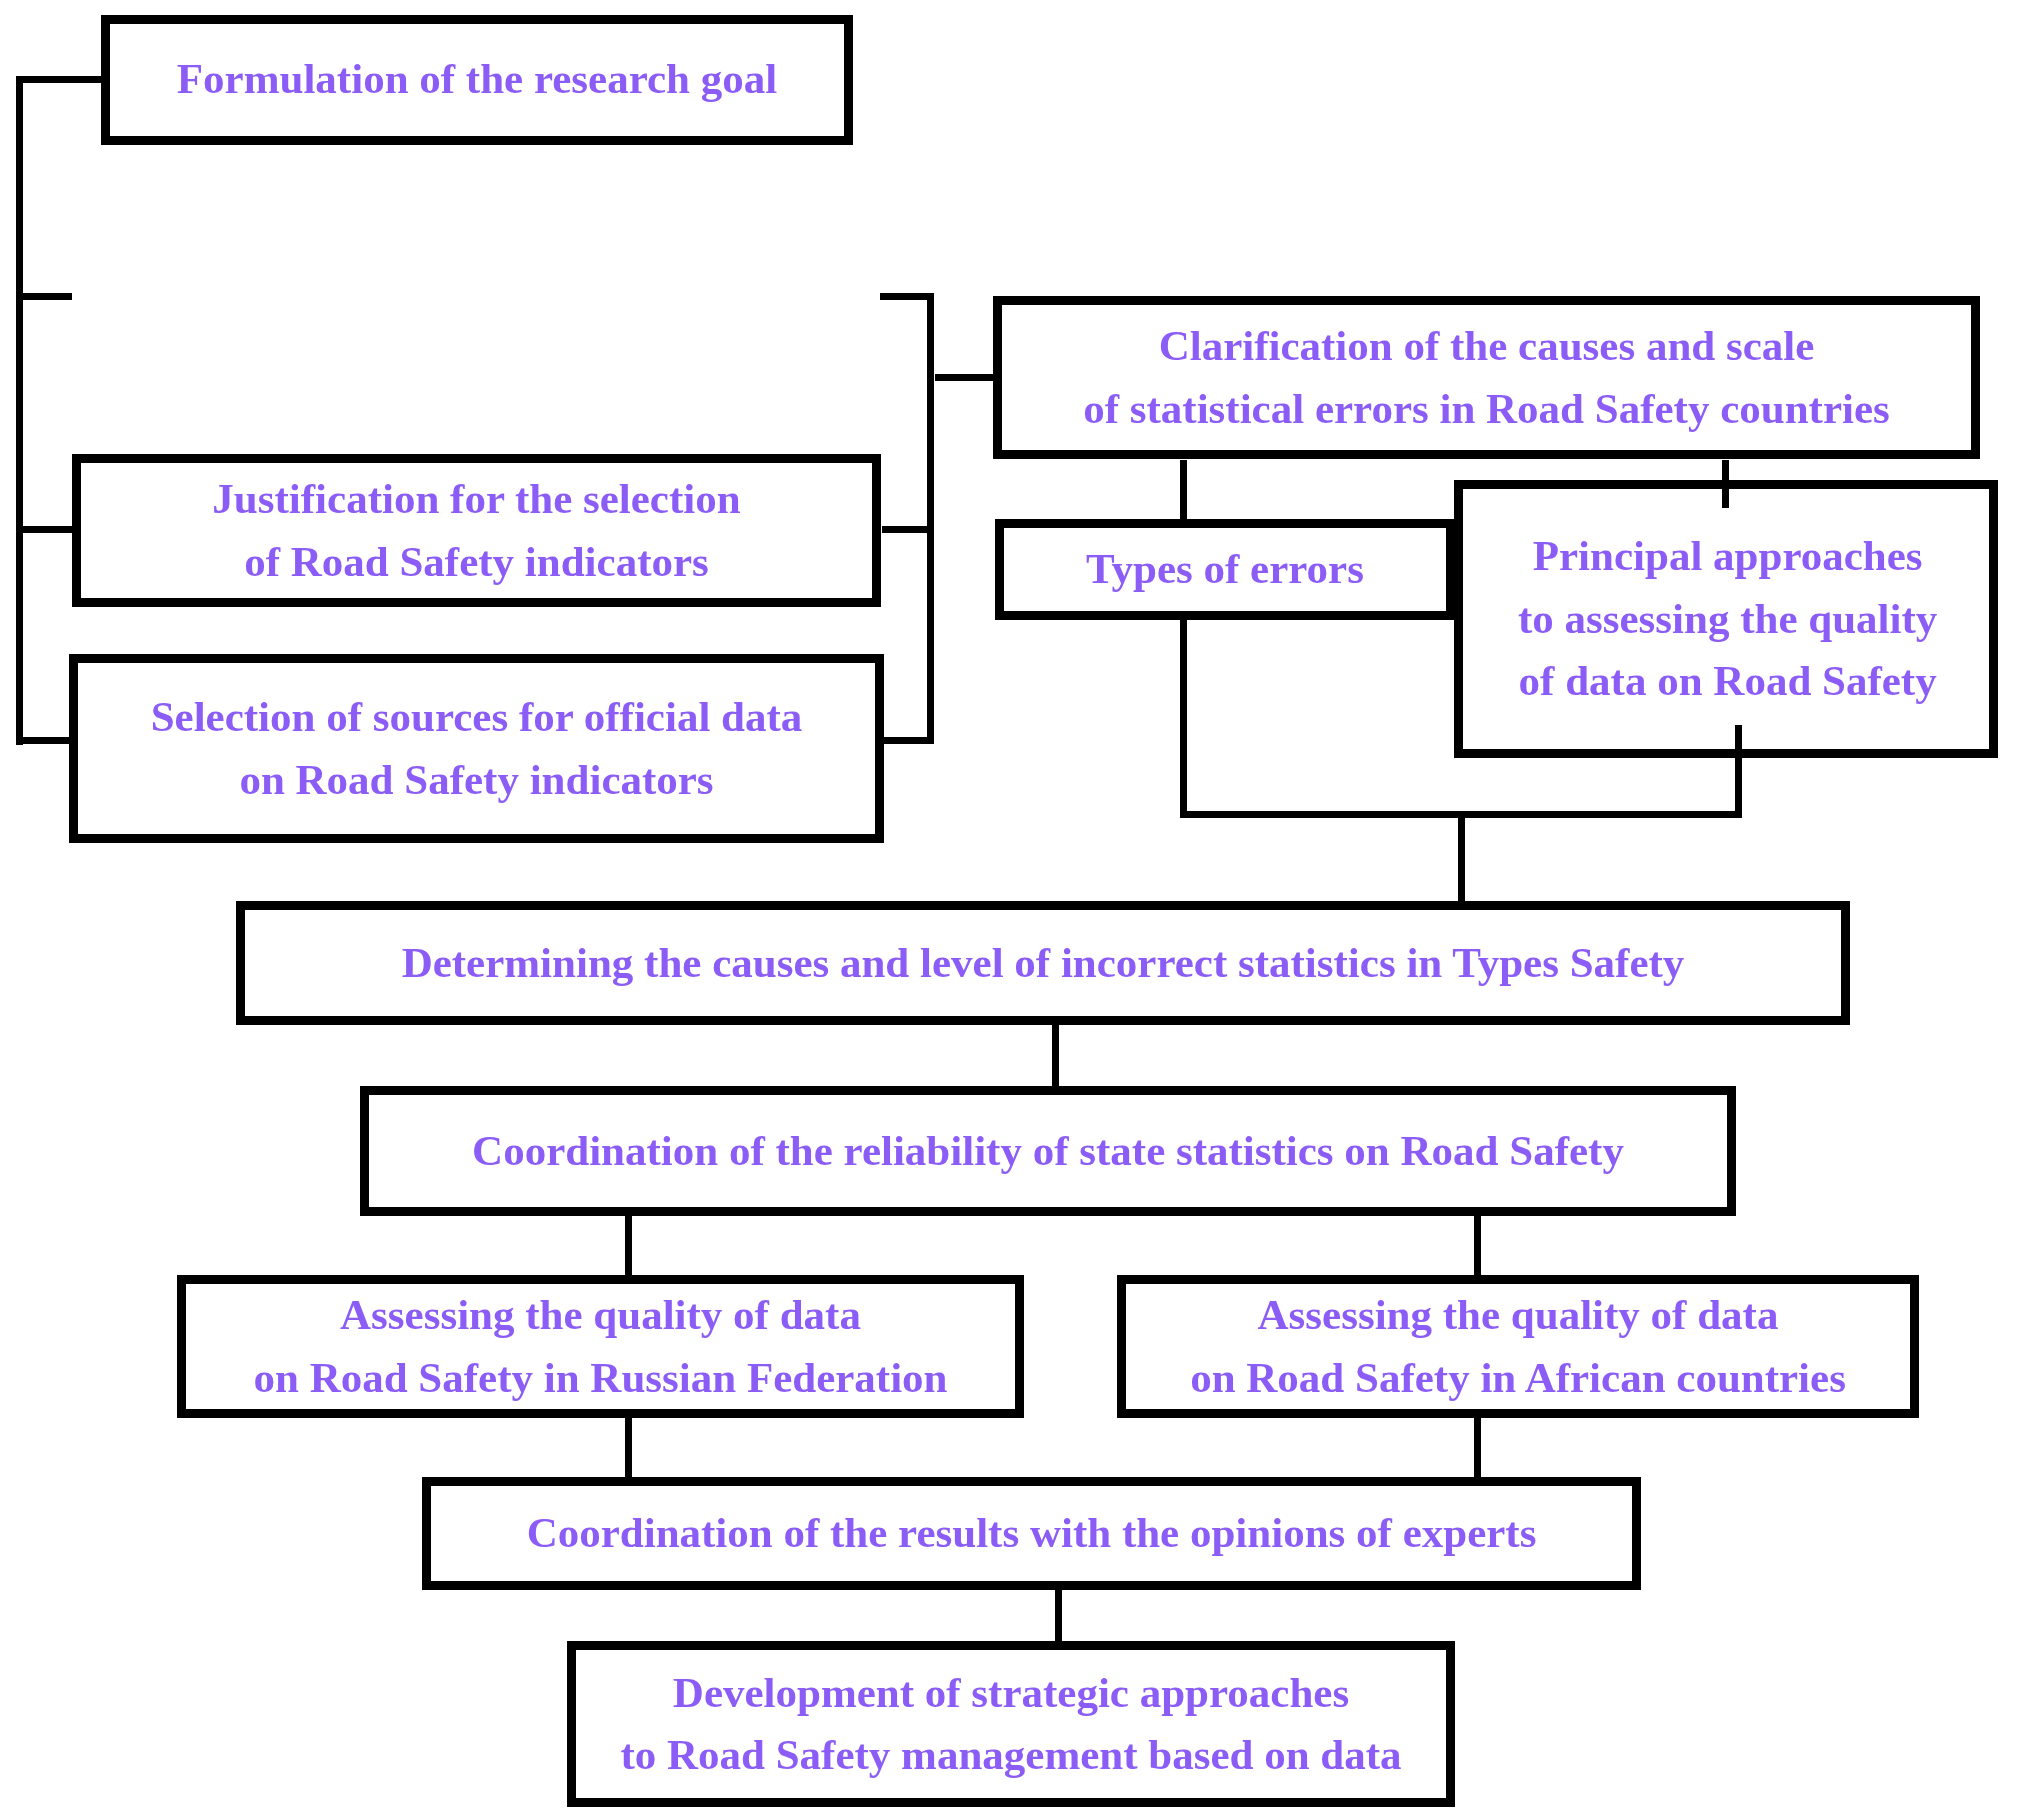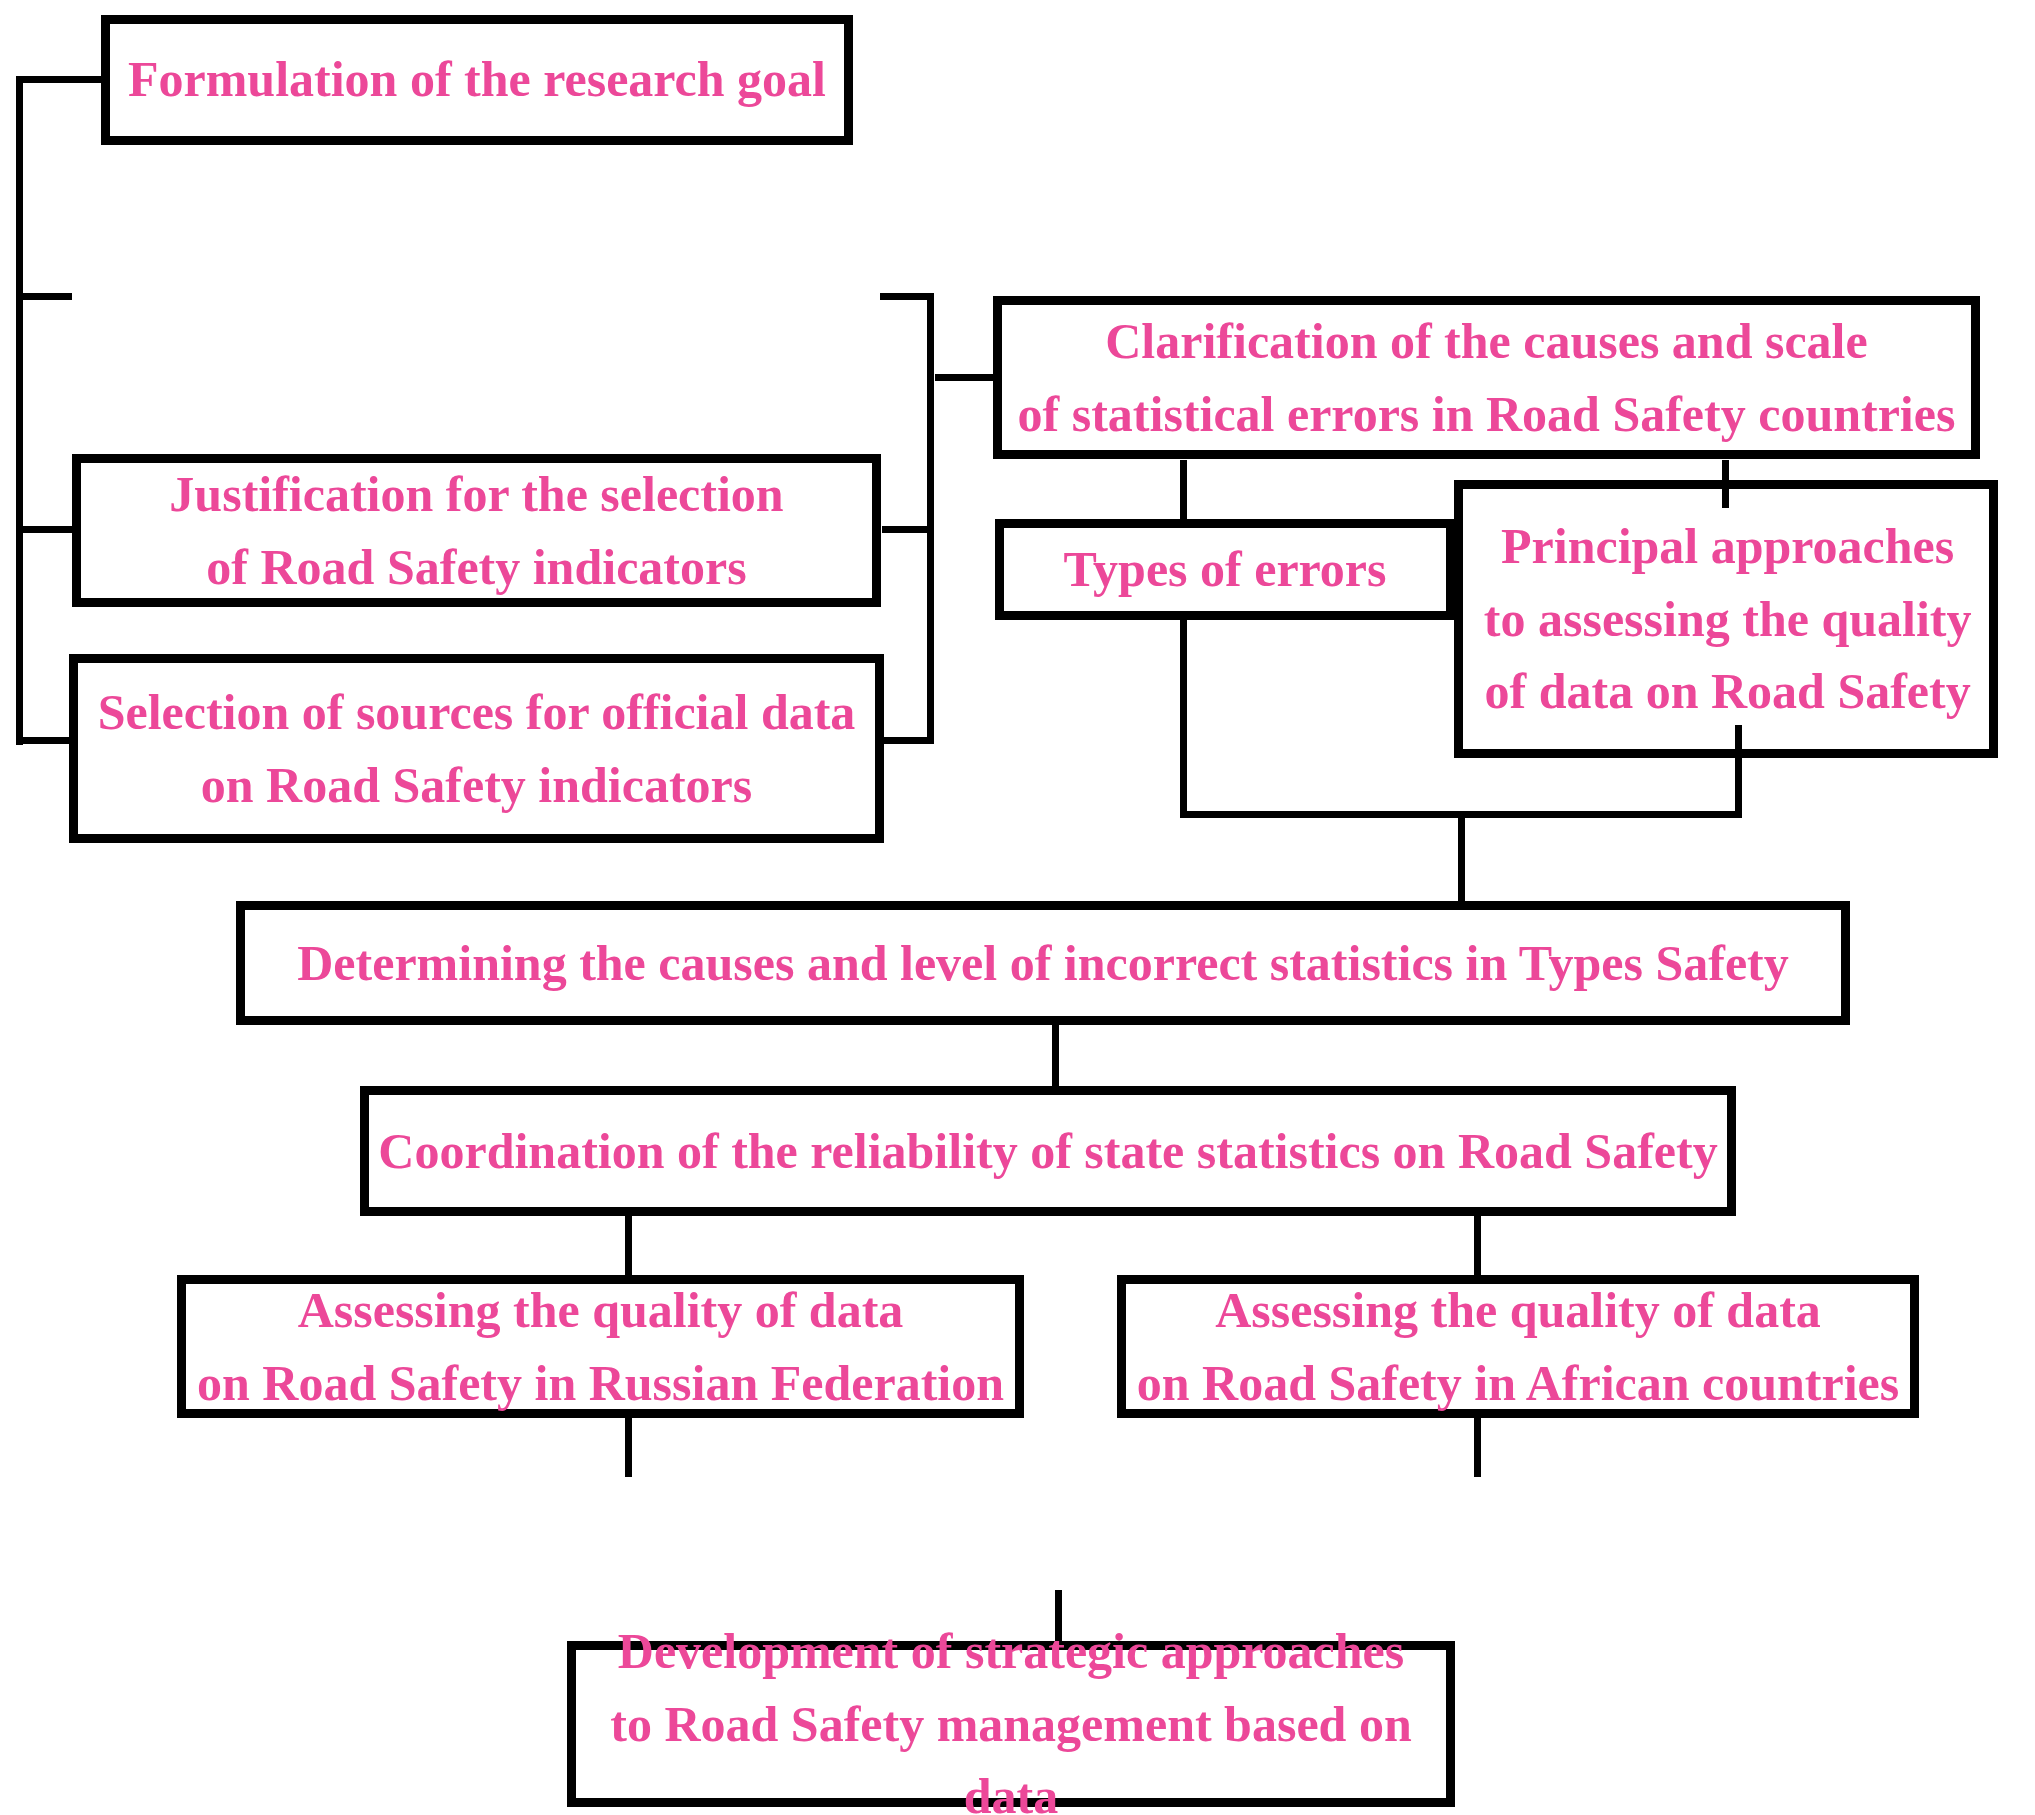--- a/index.html
+++ b/index.html
@@ -20,23 +20,23 @@
     border: 9.4px solid #000000;
     background: #ffffff;
     display: flex;
     align-items: center;
     justify-content: center;
     text-align: center;
     padding: 0 8.7px;
   }
   .box .lbl {
     font-weight: bold;
-    font-size: 50px;
+    font-size: 43px;
     line-height: 1.45;
-    color: #ec4899;
+    color: #8b5cf6;
     white-space: pre-line;
   }
   .c {
     position: absolute;
     background: #000000;
   }
 </style>
 </head>
 <body>
 
@@ -83,20 +83,23 @@
   <div class="box" style="left:177px;  top:1275px; width:847px; height:143px;">
     <span class="lbl">Assessing the quality of data
 on Road Safety in Russian Federation</span>
   </div>
 
   <div class="box" style="left:1117px; top:1275px; width:802px; height:143px;">
     <span class="lbl">Assessing the quality of data
 on Road Safety in African countries</span>
   </div>
 
+  <div class="box" style="left:422px;  top:1477px; width:1219px; height:113px;">
+    <span class="lbl">Coordination of the results with the opinions of experts</span>
+  </div>
 
   <div class="box" style="left:567px;  top:1641px; width:888px; height:166px;">
     <span class="lbl">Development of strategic approaches
 to Road Safety management based on data</span>
   </div>
 
   <div class="c" style="left:16px;   top:76px;  width:7.2px;  height:669px;"></div>
   <div class="c" style="left:23px;   top:76px;  width:78px; height:7.2px;"></div>
   <div class="c" style="left:23px;   top:293px;  width:49px;  height:7.2px;"></div>
   <div class="c" style="left:23px;   top:526px;  width:49px;  height:7.2px;"></div>

